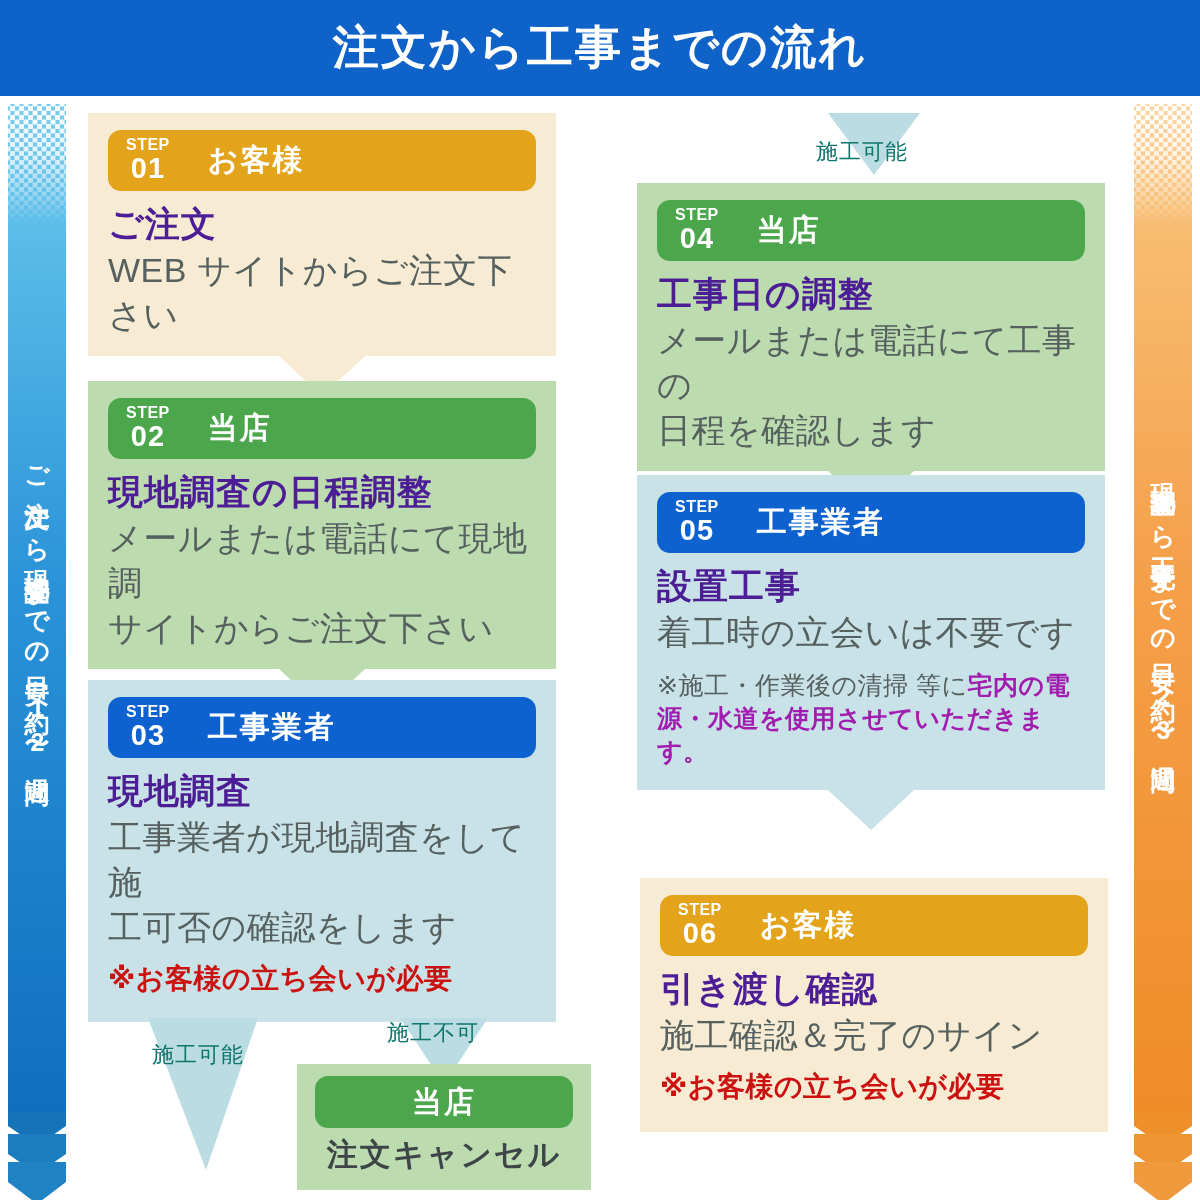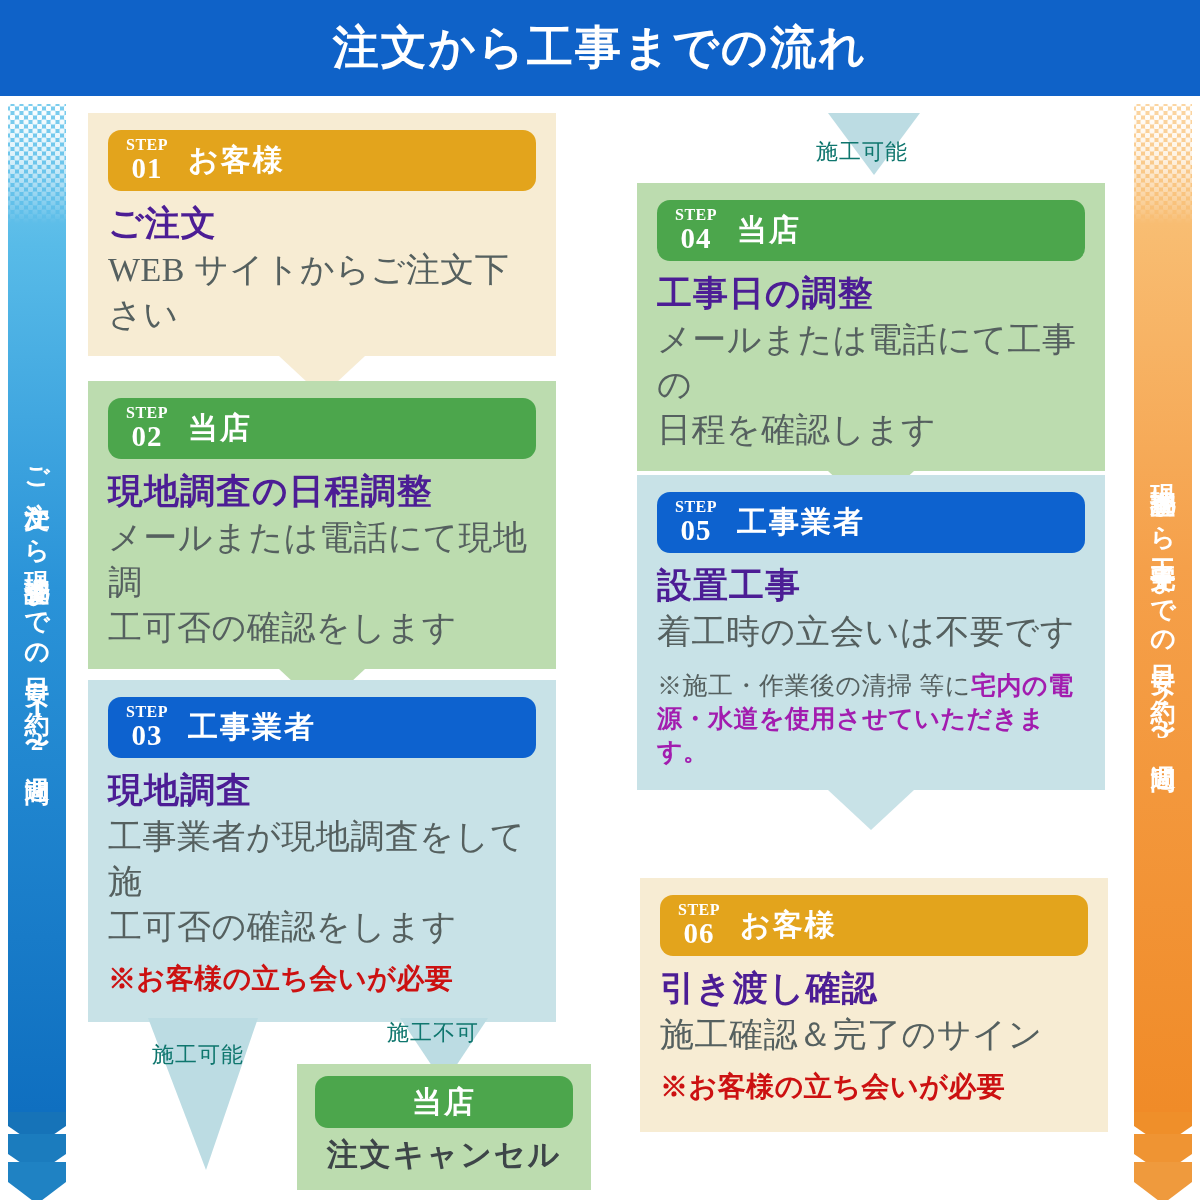--- a/index.html
+++ b/index.html
@@ -2,21 +2,21 @@
 <html><head>
 <meta charset="utf-8">
 <style>
   * { box-sizing: border-box; margin: 0; padding: 0; }
   html, body {
     width: 1200px; height: 1200px;
     background: #ffffff;
     font-family: "Liberation Sans", "DejaVu Sans", sans-serif;
     overflow: hidden;
   }
-  #root { position: relative; width: 1088px; height: 1200px; background:#fff;font-family:Liberation Serif, serif; }
+  #root { position: relative; width: 1088px; height: 1200px; background:#fff; }
 
   
   .header {
     position: absolute; left: 0; top: 0; width: 1200px; height: 96px;
     background: #0f62c8;
     display: flex; align-items: center; justify-content: center;
   }
   .header-title {
     color: #ffffff; font-size: 46px; font-weight: 700; letter-spacing: 2px;
     white-space: nowrap;
@@ -56,21 +56,21 @@
   }
   .rail-chevrons {
     position: absolute; left: 0; top: 1008px; width: 58px; height: 92px;
   }
   .rail-chevrons svg { display: block; width: 58px; height: 92px; }
 
   
   .card { position: absolute; }
   .card-box { position: relative; width: 100%; padding: 17px 20px 18px 20px; }
   .pill {
-    display: inline-flex; align-items: center; 
+    display: inline-flex; align-items: center; gap: 18px;
     border-radius: 13px; padding: 7px 22px 8px 18px; min-width: 100%;
     box-sizing: border-box;
   }
   .pill-step { display: flex; flex-direction: column; align-items: center; line-height: 1; }
   .pill-step-label { color: #fff; font-size: 16px; font-weight: 700; letter-spacing: .5px; }
   .pill-step-num   { color: #fff; font-size: 29px; font-weight: 700; margin-top: 1px; letter-spacing: 1px; }
   .pill-actor { color: #ffffff; font-size: 30px; font-weight: 700; letter-spacing: 2px; margin-left: 20px; }
 
   .card-title {
     color: #4c1d95; font-size: 35px; font-weight: 700; letter-spacing: 1px;
@@ -179,21 +179,21 @@
     <div class="card-box">
       <div class="pill">
         <span class="pill-step">
           <span class="pill-step-label">STEP</span>
           <span class="pill-step-num">02</span>
         </span>
         <span class="pill-actor">当店</span>
       </div>
       <div class="card-title">現地調査の日程調整</div>
       <div class="card-body" style="white-space:pre-line;">メールまたは電話にて現地調
-工可否の確認をします</div>
+サイトからご注文下さい</div>
     </div>
     <div class="notch">
       <svg width="86" height="40" viewBox="0 0 86 40">
           <polygon points="0,0 86,0 43,40" fill="#bcdcaf"></polygon>
         </svg>
     </div>
   </div>
 
   <div class="card theme-blue" style="left:88px; top:680px; width:468px;">
     <div class="card-box" style="padding-bottom:24px;">

